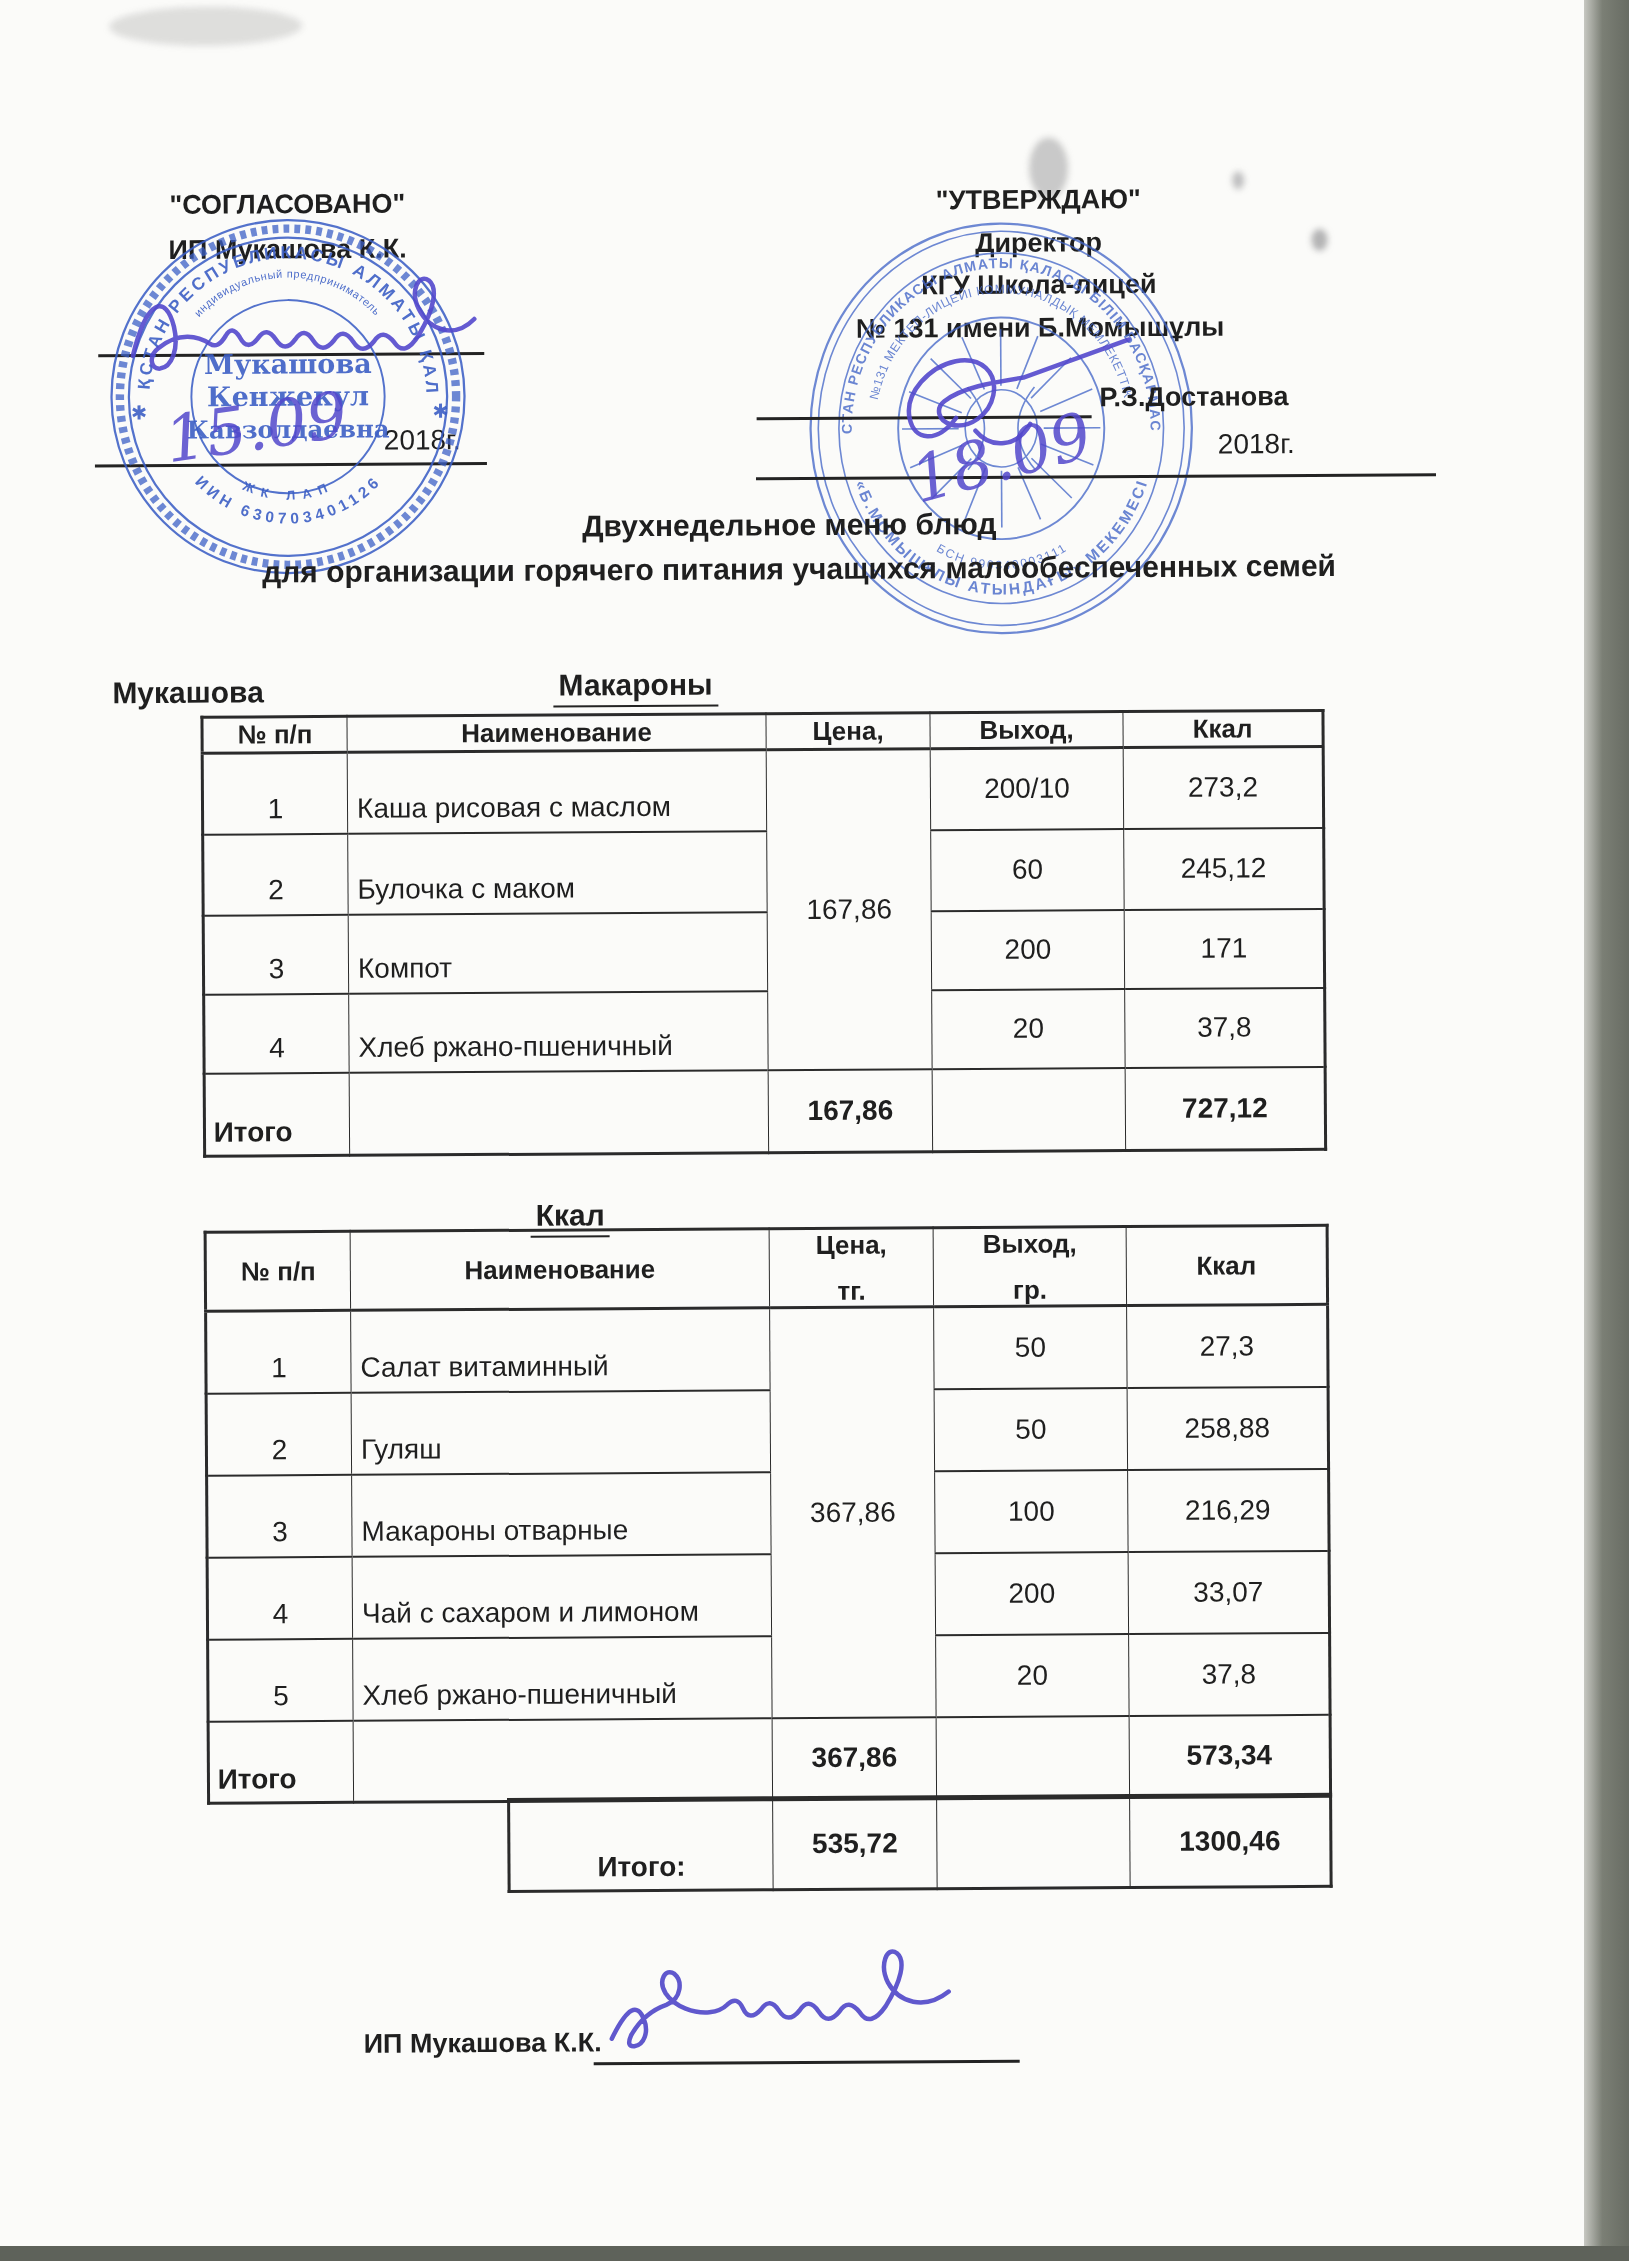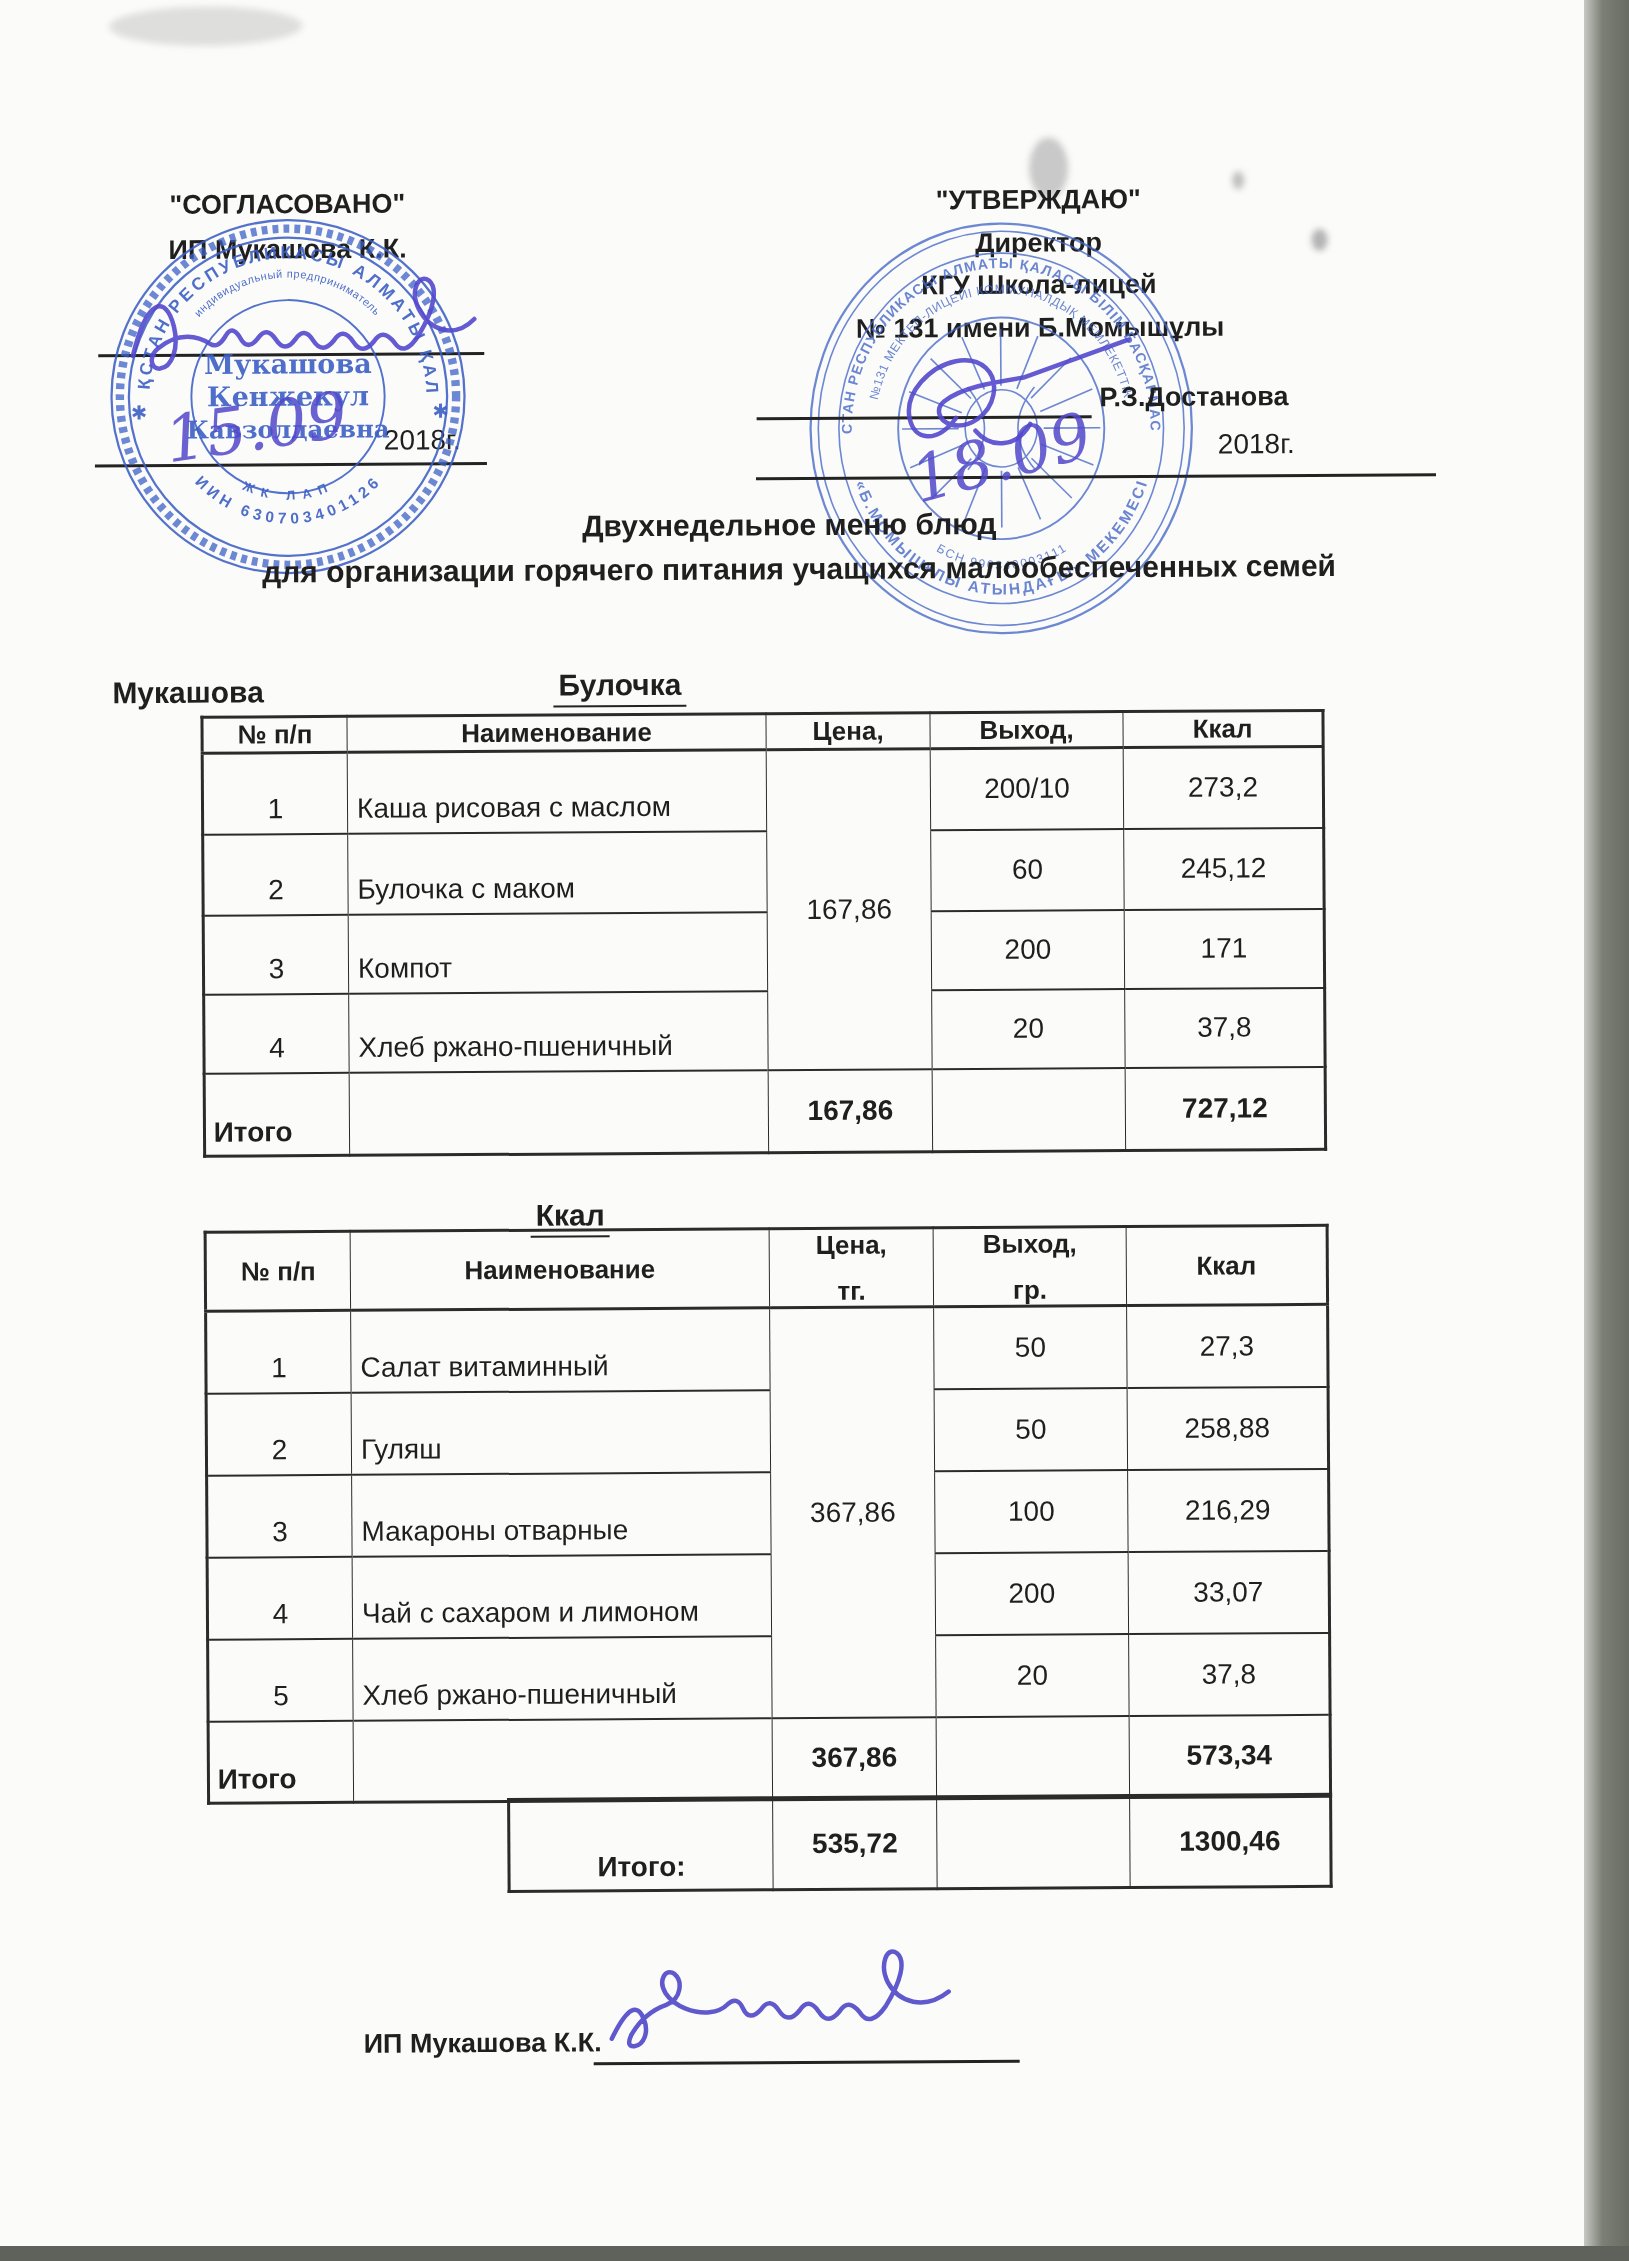--- a/index.html
+++ b/index.html
@@ -146,21 +146,21 @@
       <path d="M 120 150 C 90 190 55 185 48 150 C 40 110 80 70 120 62 C 160 55 185 80 178 115
                C 172 145 140 168 112 160 C 92 154 88 135 102 124 C 130 102 180 95 225 88 L 388 30" fill="none" stroke="#5348cc" stroke-width="7" stroke-linecap="round" opacity="0.9"></path>
       <path d="M 150 170 C 175 200 215 195 235 160" fill="none" stroke="#5348cc" stroke-width="7" stroke-linecap="round" opacity="0.9"></path>
     </svg>
     <div class="handwrite" style="left:914px;top:422px;font-size:64px;transform:rotate(-15deg);">18.09</div>
 
     <div class="abs title-line center" style="left:0;top:508px;width:1586px;">Двухнедельное меню  блюд</div>
     <div class="abs title-line center" style="left:0;top:552px;width:1605px;">для организации горячего питания учащихся малообеспеченных семей</div>
 
     <div class="abs day-label" style="left:115px;top:672px;">Мукашова</div>
-    <div class="abs meal-title" style="left:556px;top:667px;">Булочка</div>
+    <div class="abs meal-title" style="left:556px;top:667px;">Макароны</div>
 
     <table class="menu-table" style="left:203px;top:712px;width:1122px;">
       <colgroup>
           <col style="width:145px">
           <col style="width:419px">
           <col style="width:164px">
           <col style="width:193px">
           <col style="width:200px">
         </colgroup>
       <tbody>

